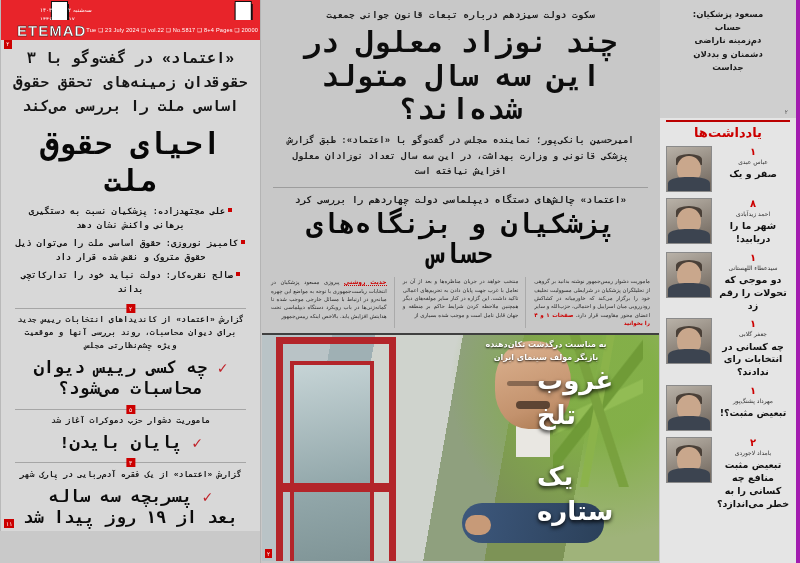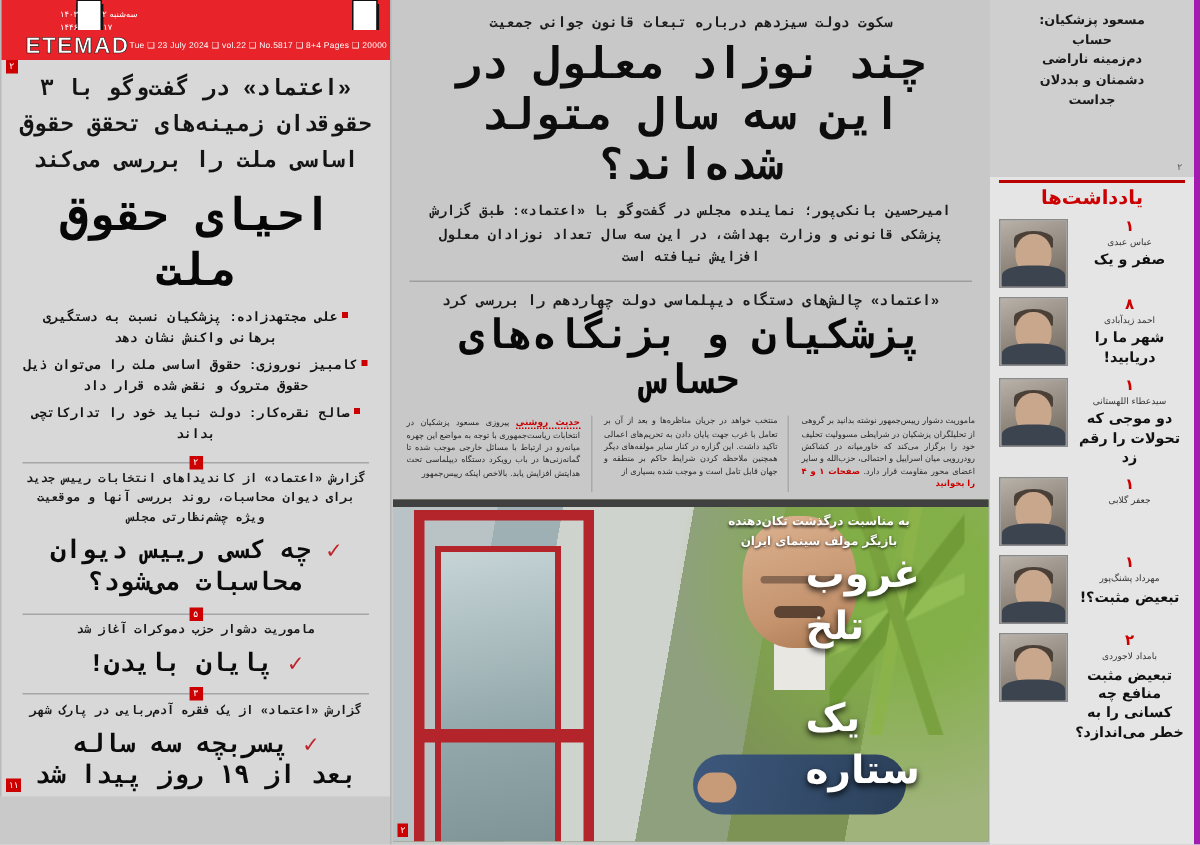--- a/index.html
+++ b/index.html
@@ -146,21 +146,21 @@
   .hadith-tag {
     color: #c00; font-weight: bold; font-size: 6px;
     border-bottom: 1px dotted #c00; display: inline;
   }
   .seemore { color: #c00; font-weight: bold; font-size: 5.6px; }
 
   
   .photo {
     position: relative; flex: 1 1 auto; margin: 0 1px 2px 1px;
     overflow: hidden; background: #6e8a4e;
-    border-top: 5px solid #404040;
+    border-top: 2px solid #404040;
   }
   .ph-bg {
     position: absolute; inset: 0;
     background:
       radial-gradient(circle at 86% 22%, rgba(130,175,70,.95) 0 14%, rgba(0,0,0,0) 40%),
       linear-gradient(100deg,#b9c3c6 0 16%, #9fb0b4 16% 26%, #cfd3cd 26% 46%, #8fa07e 46% 60%, #7d9356 60% 78%, #9fb37a 78% 100%);
   }
   .ph-frame-o {
     position: absolute; left: 14px; top: 2px; width: 120px; bottom: 0;
     border: 7px solid #b3252a; border-bottom: none;
@@ -378,20 +378,21 @@
 
     <div class="note">
       <div class="note-thumb">
         <div class="hair"></div>
           <div class="head"></div>
           <div class="body"></div>
       </div>
       <div class="note-text">
         <div class="note-num">۱</div>
         <div class="note-author">جعفر گلابی</div>
+        <div class="note-title">چه کسانی در انتخابات رای ندادند؟</div>
       </div>
     </div>
 
     <div class="note">
       <div class="note-thumb">
         <div class="hair"></div>
           <div class="head"></div>
           <div class="body"></div>
       </div>
       <div class="note-text">

